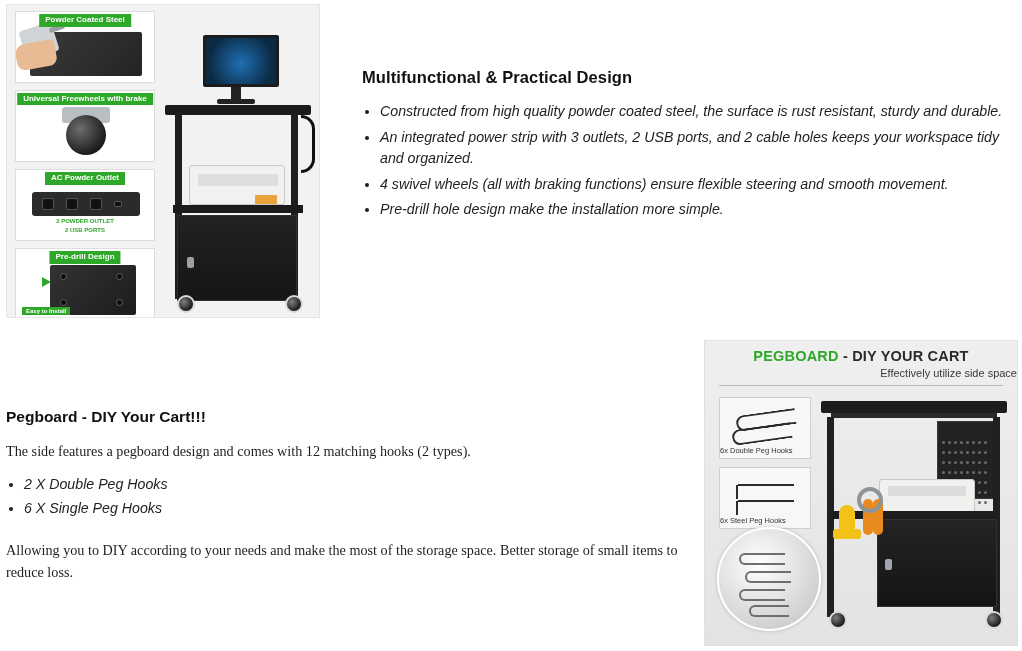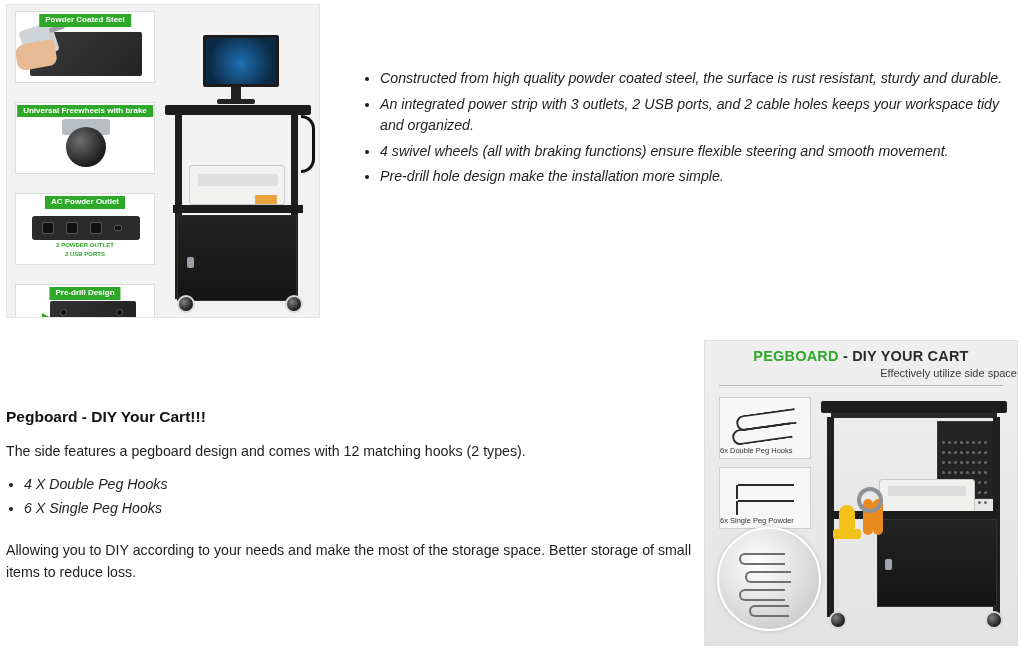--- a/index.html
+++ b/index.html
@@ -23,21 +23,21 @@
   }
   .sec1-left-col {
     position: absolute; left: 8px; top: 6px;
     width: 140px; height: 300px;
   }
   .mini {
     position: relative;
     width: 140px; height: 72px;
     background: #ffffff;
     border: 1px solid #dcdcdc;
-    margin-bottom: 19px;
+    margin-bottom: 7px;
     overflow: hidden;
   }
   .mini-label {
     position: absolute; left: 50%; transform: translateX(-50%);
     top: 2px;
     background: #2ea829;
     color: #ffffff;
     font-size: 8px;
     font-weight: bold;
     padding: 2px 6px;
@@ -174,21 +174,21 @@
   }
   ul.bullets { margin: 0; padding: 0 0 0 18px; list-style: disc; font-style: italic; }
   ul.bullets li {
     font-size: 14.2px; line-height: 1.52; color: #1e1e1e; margin-bottom: 4px;
   }
   ul.bullets li::marker { color: #1e1e1e; }
 
   
   .sec2-text { position: absolute; left: 6px; top: 408px; width: 690px; }
   .h2-title { font-size: 15.5px; font-weight: bold; color: #111; margin: 0 0 14px 0; }
-  .p-body { font-size: 14.2px; line-height: 1.55; color: #1e1e1e; margin: 0 0 12px 0; }
+  .p-body { font-size: 14.2px; line-height: 1.55; color: #1e1e1e; margin: 0 0 12px 0; font-family: Liberation Serif, serif; }
   .sec2-text ul.bullets li { margin-bottom: 2px; }
   .p-gap { margin-top: 20px; }
 
   
   .sec2-img {
     position: absolute; left: 704px; top: 340px;
     width: 314px; height: 306px;
     background: linear-gradient(180deg,#efefef,#e3e3e3);
     border: 1px solid #e0e0e0;
     overflow: hidden;
@@ -338,54 +338,55 @@
       <div class="c1-orange"></div>
       <div class="c1-shelf"></div>
       <div class="c1-cabinet"></div>
       <div class="c1-lock"></div>
       <div class="caster" style="left:18px; top:276px;"></div>
       <div class="caster" style="left:126px; top:276px;"></div>
     </div>
   </div>
 
   <div class="sec1-text">
+    <h2 class="h-title">Multifunctional &amp; Practical Design</h2>
     <ul class="bullets">
       <li>Constructed from high quality powder coated steel, the surface is rust resistant, sturdy and durable.</li>
       <li>An integrated power strip with 3 outlets, 2 USB ports, and 2 cable holes keeps your workspace tidy and organized.</li>
       <li>4 swivel wheels (all with braking functions) ensure flexible steering and smooth movement.</li>
       <li>Pre-drill hole design make the installation more simple.</li>
     </ul>
   </div>
 
   <div class="sec2-text">
     <h2 class="h2-title">Pegboard - DIY Your Cart!!!</h2>
     <p class="p-body">The side features a pegboard design and comes with 12 matching hooks (2 types).</p>
     <ul class="bullets">
-      <li>4 X Double Peg Hooks</li>
+      <li>2 X Double Peg Hooks</li>
       <li>6 X Single Peg Hooks</li>
     </ul>
     <p class="p-body p-gap">Allowing you to DIY according to your needs and make the most of the storage space. Better storage of small items to reduce loss.</p>
   </div>
 
   <div class="sec2-img">
     <div class="pb-title">
       <span class="green">PEGBOARD</span><span> - DIY YOUR CART</span>
     </div>
     <div class="pb-sub">Effectively utilize side space</div>
     <div class="pb-rule"></div>
 
     <div class="hookcard" style="top:56px;">
       <div class="hook-dbl"></div>
       <div class="hook-dbl" style="top:28px; left:12px;"></div>
       <div class="cap">6x Double Peg Hooks</div>
     </div>
     <div class="hookcard" style="top:126px;">
       <div class="hook-sgl"></div>
       <div class="hook-sgl" style="top:32px;"></div>
-      <div class="cap">6x Single Peg Powder</div>
+      <div class="cap">6x Steel Peg Hooks</div>
     </div>
 
     <div class="cart2">
       <div class="c2-top"></div>
       <div class="c2-top2"></div>
       <div class="c2-pegboard">
         <div class="c2-pegrow" style="top:8px"><span class="pegdot"></span><span class="pegdot"></span><span class="pegdot"></span><span class="pegdot"></span><span class="pegdot"></span><span class="pegdot"></span><span class="pegdot"></span><span class="pegdot"></span></div>
         <div class="c2-pegrow" style="top:18px"><span class="pegdot"></span><span class="pegdot"></span><span class="pegdot"></span><span class="pegdot"></span><span class="pegdot"></span><span class="pegdot"></span><span class="pegdot"></span><span class="pegdot"></span></div>
         <div class="c2-pegrow" style="top:28px"><span class="pegdot"></span><span class="pegdot"></span><span class="pegdot"></span><span class="pegdot"></span><span class="pegdot"></span><span class="pegdot"></span><span class="pegdot"></span><span class="pegdot"></span></div>
         <div class="c2-pegrow" style="top:38px"><span class="pegdot"></span><span class="pegdot"></span><span class="pegdot"></span><span class="pegdot"></span><span class="pegdot"></span><span class="pegdot"></span><span class="pegdot"></span><span class="pegdot"></span></div>

